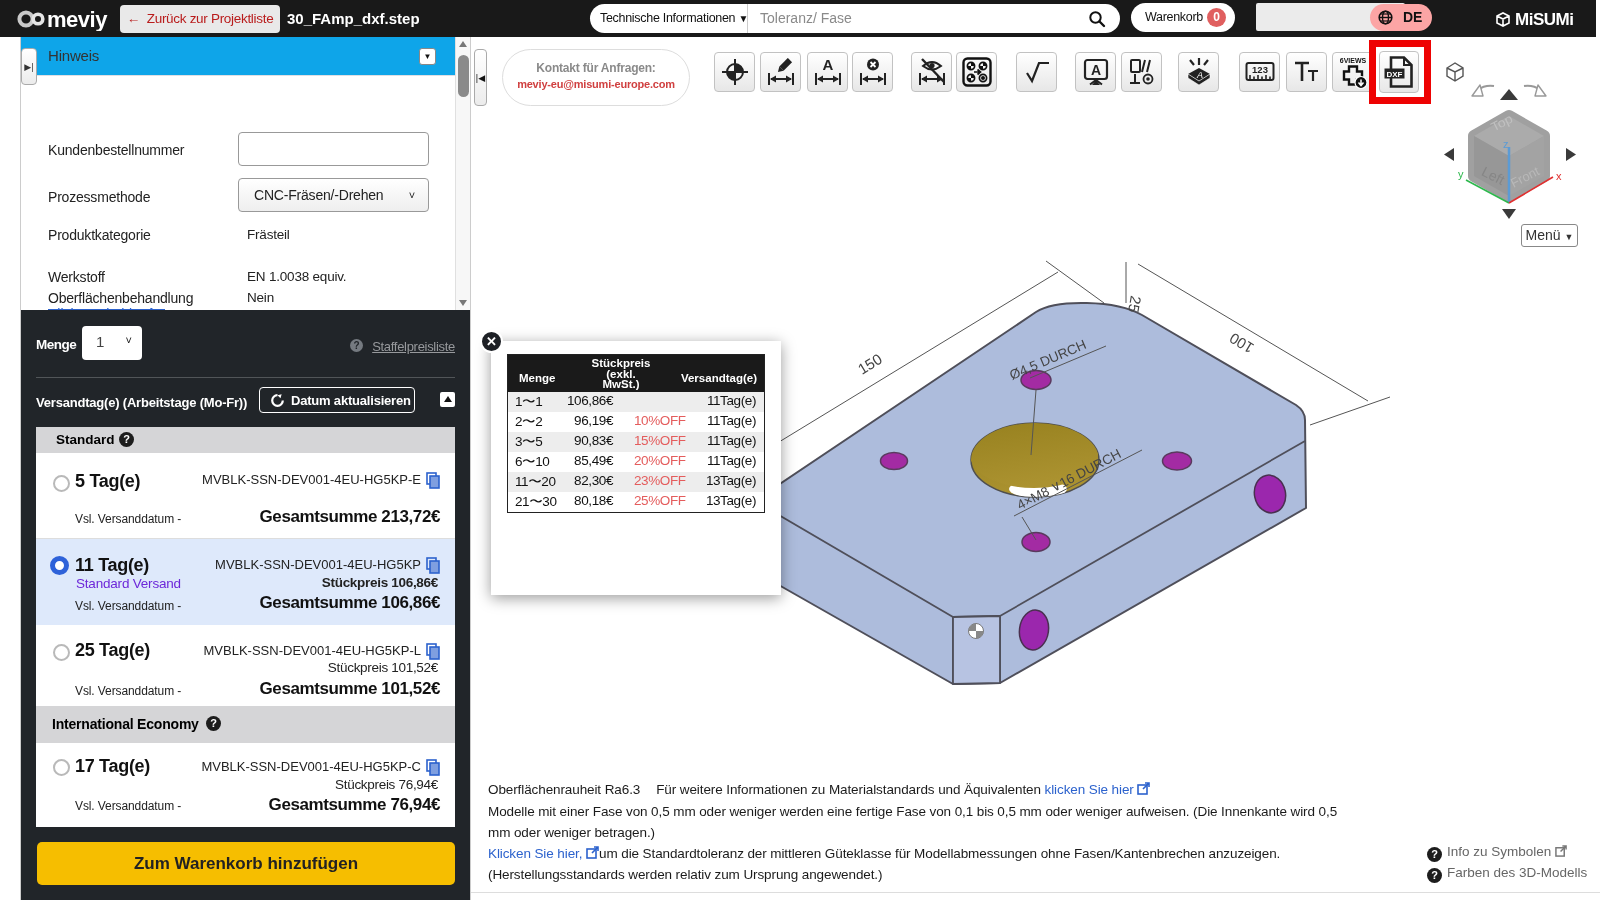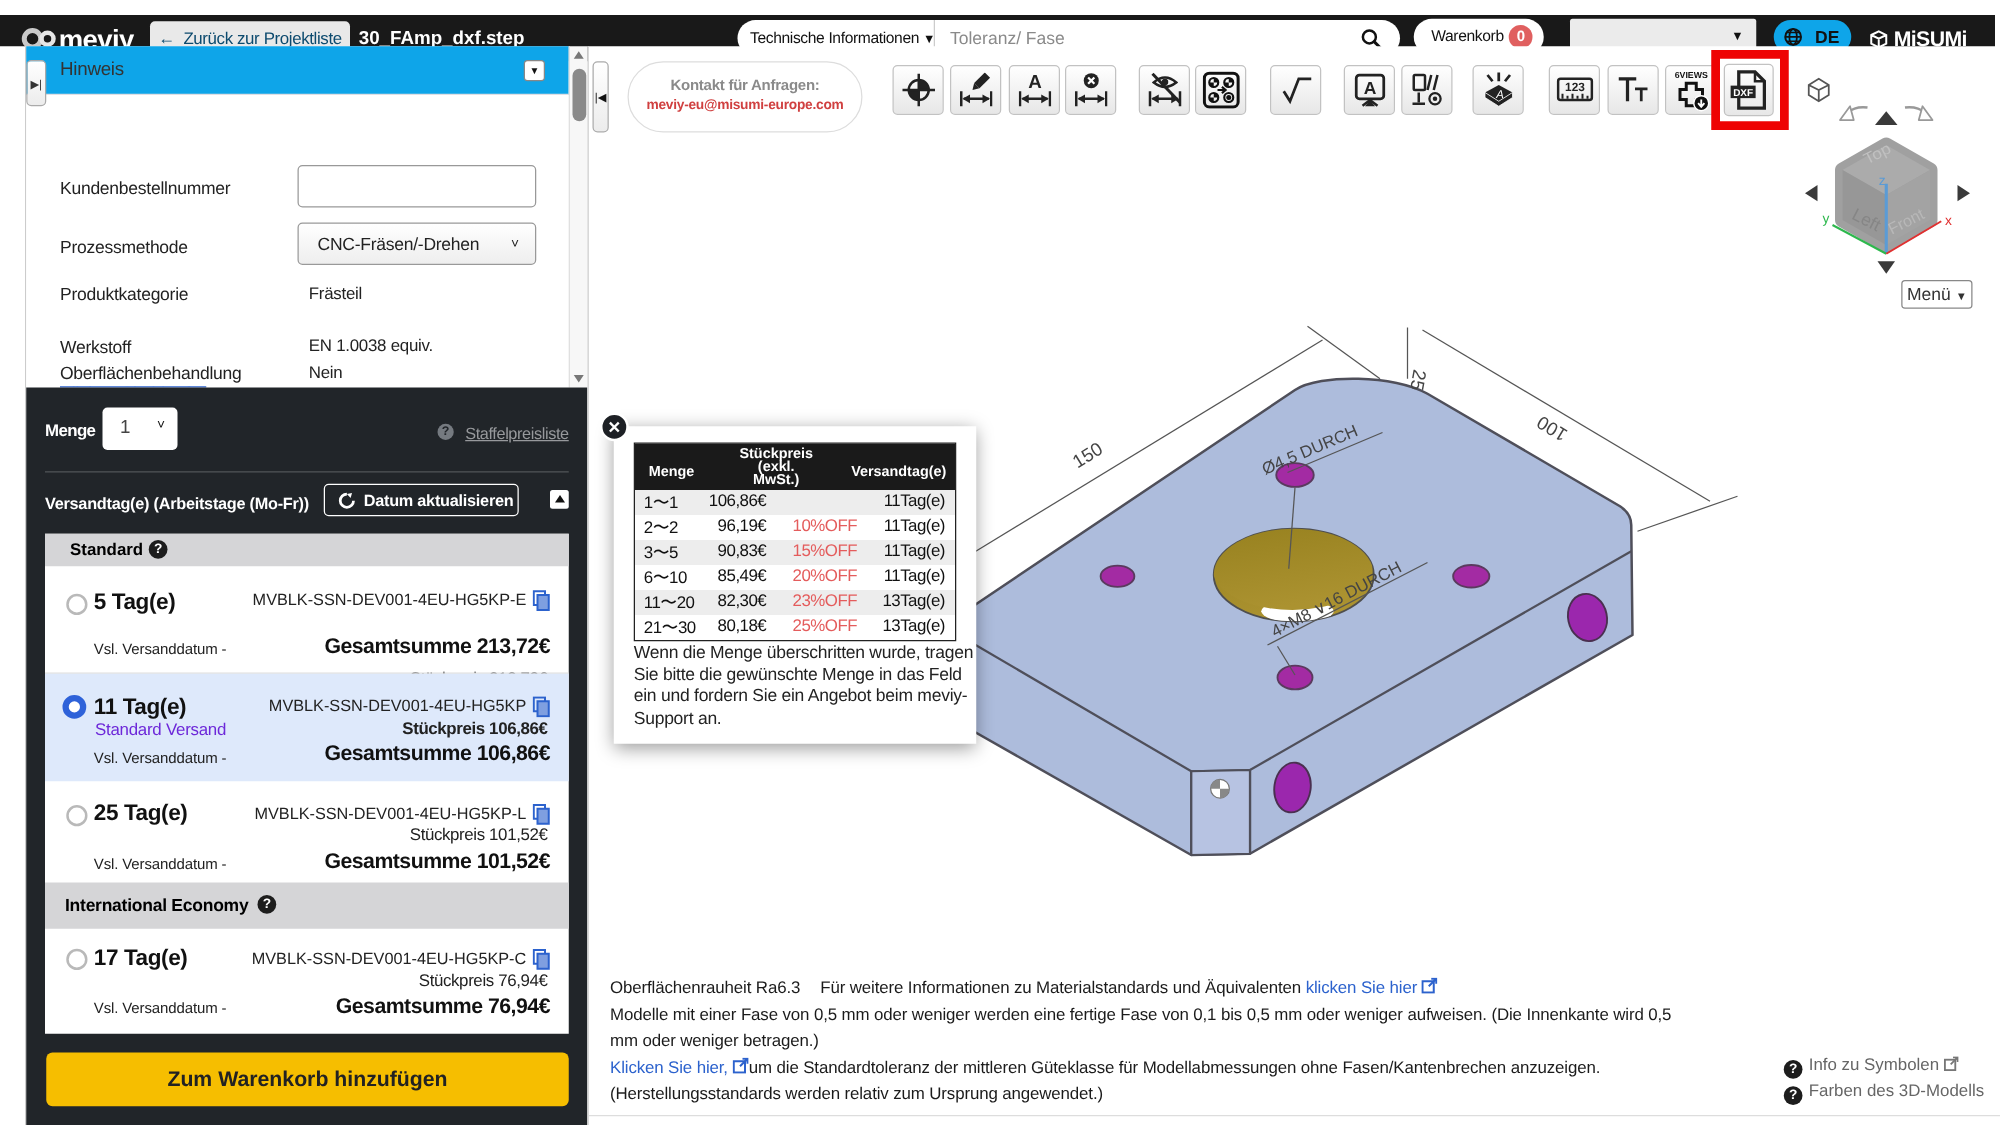--- a/index.html
+++ b/index.html
@@ -1,29 +1,29 @@
 <!DOCTYPE html>
 <html><head>
 <meta charset="utf-8">
 <style>
 * { margin:0; padding:0; box-sizing:border-box; }
 html,body { width:1600px; height:900px; overflow:hidden; font-family:"Liberation Sans", sans-serif; background:#fff; }
 .abs { position:absolute; }
 #page { position:relative; width:1600px; height:900px; }
 
-#header { position:absolute; left:0; top:0; width:1596px; height:37px; background:#191919;margin-top:12px; }
-#backbtn { position:absolute; left:120px; top:5px; width:160px; height:28px; background:#e9e9e9; border-radius:4px; color:#0c4a6e; font-size:13.5px; line-height:28px; text-align:center; letter-spacing:-0.3px; white-space:nowrap; }
+#header { position:absolute; left:0; top:0; width:1596px; height:37px; background:#191919; }
+#backbtn { position:absolute; left:120px; top:5px; width:160px; height:28px; background:#e9e9e9; border-radius:4px; color:#b91c1c; font-size:13.5px; line-height:28px; text-align:center; letter-spacing:-0.3px; white-space:nowrap; }
 #fname { position:absolute; left:287px; top:10px; color:#fff; font-size:15px; font-weight:bold; }
 #srchwrap { position:absolute; left:590px; top:4px; width:530px; height:29px; background:#fff; border-radius:15px; }
 #techinfo { position:absolute; left:0; top:0; width:158px; height:29px; border-right:1px solid #ccc; font-size:12.5px; color:#111; line-height:29px; padding-left:10px; letter-spacing:-0.3px; white-space:nowrap; }
 #searchph { position:absolute; left:170px; top:0; height:29px; line-height:29px; color:#8a8a8a; font-size:14px; }
 #warenkorb { position:absolute; left:1131px; top:3px; width:104px; height:29px; background:#fff; border-radius:15px; font-size:12.5px; color:#111; line-height:29px; padding-left:14px; letter-spacing:-0.3px; }
 #wbadge { position:absolute; left:76px; top:5px; width:19px; height:19px; background:#e05f5f; border-radius:50%; color:#fff; font-size:12px; font-weight:bold; text-align:center; line-height:19px; }
 #hdrsel { position:absolute; left:1256px; top:3px; width:149px; height:28px; background:#ebebeb; border-radius:2px; }
-#depill { position:absolute; left:1419px; top:4px; width:62px; height:27px; background:#0ea5e9; border-radius:14px; }
+#depill { position:absolute; left:1370px; top:4px; width:62px; height:27px; background:#fca5a5; border-radius:14px; }
 
 #leftrail { position:absolute; left:0; top:37px; width:21px; height:863px; background:#fff; border-right:1px solid #ccc; }
 #collapse1 { position:absolute; left:21px; top:48px; width:16px; height:37px; background:linear-gradient(#fff,#ececec); border:1px solid #aaa; border-radius:4px; z-index:6; color:#333; font-size:9px; text-align:center; line-height:36px; }
 #sidebar { position:absolute; left:21px; top:37px; width:434px; height:273px; background:#fff; }
 .sechdr { position:absolute; left:0; width:434px; background:#0ea5e9; }
 .sechdr .t { position:absolute; left:27px; font-size:15px; color:#333; letter-spacing:-0.2px; }
 .secbtn { position:absolute; right:19px; width:17px; height:17px; background:#fff; border:1px solid #888; border-radius:3px; font-size:8px; color:#111; text-align:center; line-height:16px; }
 .flabel { position:absolute; left:27px; font-size:14px; color:#222; letter-spacing:-0.2px; }
 .fval { position:absolute; left:226px; font-size:13.5px; color:#222; letter-spacing:-0.2px; }
 #kinput { position:absolute; left:217px; top:95px; width:191px; height:34px; border:1px solid #999; border-radius:4px; background:#fff; }
@@ -522,21 +522,20 @@
           <span class="c3">23%OFF</span>
           <span class="c4">13Tag(e)</span>
         </div>
     <div class="prow">
           <span class="c1">21〜30</span>
           <span class="c2">80,18€</span>
           <span class="c3">25%OFF</span>
           <span class="c4">13Tag(e)</span>
         </div>
   </div>
-  <div id="ppara">Wenn die Menge überschritten wurde, tragen<br>Sie bitte die gewünschte Menge in das Feld<br>ein und fordern Sie ein Angebot beim meviy-<br>Support an.</div>
 </div>
 
 <div class="btxt" style="left:488px;top:782px;">Oberflächenrauheit Ra6.3<span style="display:inline-block;width:16px;"></span>Für weitere Informationen zu Materialstandards und Äquivalenten <span class="blink">klicken Sie hier</span> <svg width="13" height="13" viewBox="0 0 13 13" style="vertical-align:-1px;">
         <rect x="1" y="3" width="9" height="9" fill="none" stroke="#2c62cd" stroke-width="1.6"></rect>
         <path d="M6,7 L12,1 M8,1 L12,1 L12,5" fill="none" stroke="#2c62cd" stroke-width="1.6"></path>
       </svg></div>
 <div class="btxt" style="left:488px;top:804px;">Modelle mit einer Fase von 0,5 mm oder weniger werden eine fertige Fase von 0,1 bis 0,5 mm oder weniger aufweisen. (Die Innenkante wird 0,5</div>
 <div class="btxt" style="left:488px;top:825px;">mm oder weniger betragen.)</div>
 <div class="btxt" style="left:488px;top:846px;"><span class="blink">Klicken Sie hier,</span> <svg width="13" height="13" viewBox="0 0 13 13" style="vertical-align:-1px;">
         <rect x="1" y="3" width="9" height="9" fill="none" stroke="#2c62cd" stroke-width="1.6"></rect>

